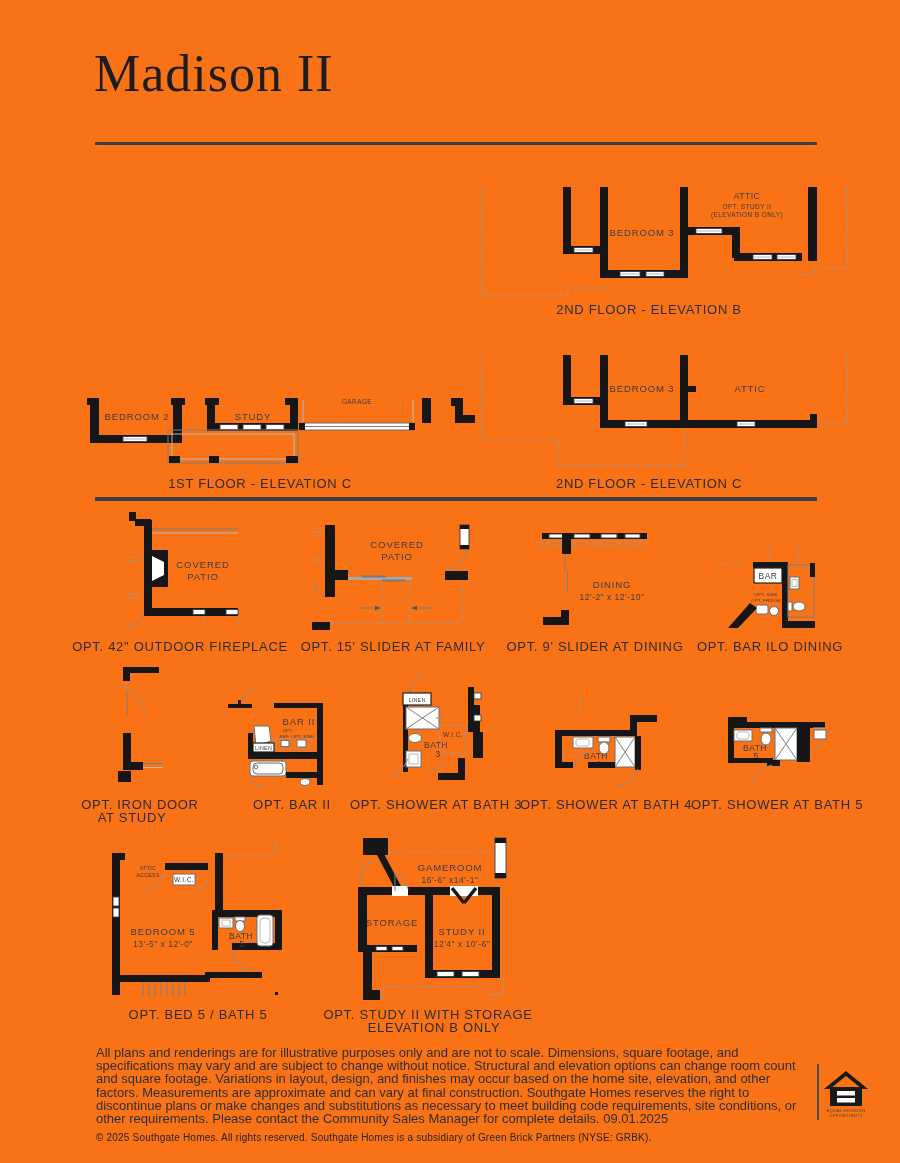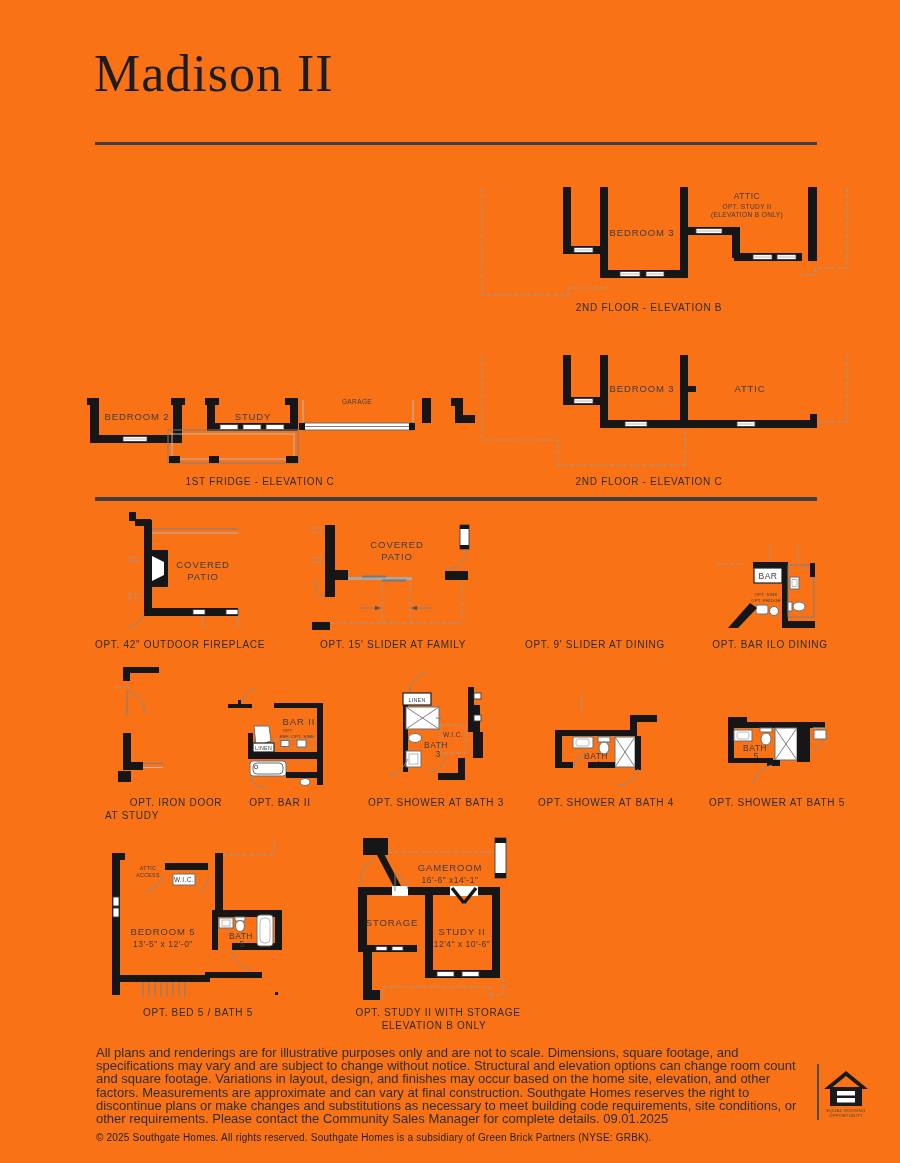--- a/index.html
+++ b/index.html
@@ -3,21 +3,21 @@
 <meta charset="utf-8">
 <style>
   html,body{margin:0;padding:0;background:#e8e8e8;}
   .page{position:relative;width:900px;height:1163px;background:#f97316;overflow:hidden;
         font-family:"Liberation Sans",sans-serif;}
   .title{position:absolute;left:94px;top:48px;font-family:"Liberation Serif",serif;
          font-size:52px;font-weight:400;color:#1d1d20;letter-spacing:1px;line-height:1;}
   .rule{position:absolute;left:95px;width:722px;height:3px;background:#3f3f42;}
   .plan{position:absolute;}
   .plan svg{display:block;overflow:visible;}
-  .cap{position:absolute;transform:translateX(-50%);font-size:10px;letter-spacing:0.7px;
+  .cap{position:absolute;transform:translateX(-50%);font-size:13px;letter-spacing:0.7px;
        color:#2c2c2e;white-space:nowrap;text-align:center;}
   .w{fill:#161616;}
   .gl{fill:none;stroke:#7e7e7e;stroke-width:1;}
   .gl2{fill:none;stroke:#b8b8b8;stroke-width:1;}
   .dsh{fill:none;stroke:#9a9a9a;stroke-width:1.1;stroke-dasharray:4 2.6;}
   .win{fill:#ffffff;stroke:#3c3c3c;stroke-width:0.9;}
   .fx{fill:#ffffff;stroke:#6e6e6e;stroke-width:1;}
   .arc{fill:none;stroke:#8a8a8a;stroke-width:1;}
   .box{fill:#ffffff;stroke:#222222;stroke-width:1.2;}
   text{font-family:"Liberation Sans",sans-serif;fill:#3b3b3d;text-anchor:middle;}
@@ -104,21 +104,21 @@
       <rect class="w" x="366" y="28" width="12" height="8"></rect>
       <rect class="w" x="370" y="34" width="8" height="19"></rect>
       <rect class="w" x="374" y="45" width="16" height="8"></rect>
       <rect class="gl" x="83" y="60" width="130" height="33"></rect>
       <rect class="gl2" x="87" y="64" width="122" height="25"></rect>
       <rect class="w" x="84" y="86" width="11" height="7"></rect>
       <rect class="w" x="124" y="86" width="10" height="7"></rect>
       <rect class="w" x="201" y="86" width="12" height="7"></rect>
     </svg>
   </div>
-  <div class="cap" style="left:260px;top:476px;">1ST FRIDGE - ELEVATION C</div>
+  <div class="cap" style="left:260px;top:476px;">1ST FLOOR - ELEVATION C</div>
 
   <div class="plan" style="left:470px;top:340px;">
     <svg width="430" height="135" viewBox="0 0 430 135">
       <polyline class="dsh" points="12,15 12,100 88,100 88,125 215,125 215,88"></polyline>
       <line class="dsh" x1="218" y1="81" x2="340" y2="81"></line>
       <polyline class="dsh" points="377,15 377,82 348,82"></polyline>
       <rect class="w" x="93" y="15" width="8" height="45"></rect>
       <rect class="w" x="93" y="57" width="37" height="8"></rect>
       <rect class="win" x="104" y="58.5" width="19" height="5"></rect>
         <line class="gl2" x1="104" y1="61" x2="123" y2="61"></line>
@@ -190,20 +190,38 @@
       <rect class="w" x="150" y="35" width="9" height="4"></rect>
       <path class="arc" d="M 135,60 Q 152,58 157,41"></path>
       <rect class="w" x="135" y="61" width="23" height="9"></rect>
       <line class="dsh" x1="152" y1="72" x2="152" y2="113"></line>
       <text class="rl" x="87" y="38">COVERED</text>
       <text class="rl" x="87" y="50">PATIO</text>
     </svg>
   </div>
   <div class="cap" style="left:393px;top:639px;">OPT. 15' SLIDER AT FAMILY</div>
 
+  <div class="plan" style="left:525px;top:520px;">
+    <svg width="180" height="120" viewBox="0 0 180 120">
+      <rect class="w" x="17" y="13" width="105" height="6"></rect>
+      <rect class="win" x="24" y="14" width="16" height="4"></rect>
+      <rect class="win" x="49" y="14" width="16" height="4"></rect>
+      <rect class="win" x="76" y="14" width="16" height="4"></rect>
+      <rect class="win" x="100" y="14" width="15" height="4"></rect>
+      <line class="dsh" x1="14" y1="22" x2="122" y2="22"></line>
+      <line class="dsh" x1="14" y1="26" x2="122" y2="26"></line>
+      <rect class="w" x="37" y="13" width="9" height="21"></rect>
+      <line class="gl" x1="40" y1="34" x2="40" y2="52"></line>
+      <line class="gl" x1="42.5" y1="50" x2="42.5" y2="72"></line>
+      <rect class="w" x="18" y="97" width="26" height="8"></rect>
+      <rect class="w" x="36" y="90" width="8" height="15"></rect>
+      <text class="rl" x="87" y="68">DINING</text>
+      <text class="rm" x="87" y="80">12'-2" x 12'-10"</text>
+    </svg>
+  </div>
   <div class="cap" style="left:595px;top:639px;">OPT. 9' SLIDER AT DINING</div>
 
   <div class="plan" style="left:710px;top:545px;">
     <svg width="150" height="115" viewBox="0 0 150 115">
       <line class="dsh" x1="60" y1="0" x2="60" y2="17"></line>
       <line class="dsh" x1="88" y1="0" x2="88" y2="17"></line>
       <line class="dsh" x1="7" y1="19" x2="32" y2="19"></line>
       <rect class="w" x="43" y="17" width="30" height="6"></rect>
       <rect class="box" x="44" y="23" width="28" height="15"></rect>
       <text class="rm" x="58" y="34">BAR</text>
@@ -232,21 +250,21 @@
       <line class="dsh" x1="32" y1="32" x2="43" y2="32"></line>
       <path class="arc" d="M 42,36 A 23,23 0 0 1 60,58"></path>
       <line class="gl" x1="42" y1="36" x2="42" y2="61"></line>
       <rect class="w" x="38" y="78" width="8" height="30"></rect>
       <rect class="w" x="38" y="107" width="20" height="8"></rect>
       <line class="gl" x1="58" y1="108.5" x2="78" y2="108.5"></line>
       <line class="gl2" x1="58" y1="112.5" x2="78" y2="112.5"></line>
       <rect class="w" x="33" y="116" width="13" height="11"></rect>
     </svg>
   </div>
-  <div class="cap" style="left:140px;top:797px;margin-left:36px;">OPT. IRON DOOR</div>
+  <div class="cap" style="left:140px;top:797px;">OPT. IRON DOOR</div>
   <div class="cap" style="left:132px;top:810px;">AT STUDY</div>
 
   <div class="plan" style="left:225px;top:675px;">
     <svg width="140" height="130" viewBox="0 0 140 130">
       <rect class="w" x="3" y="29" width="24" height="4"></rect>
       <rect class="w" x="13" y="25" width="3" height="8"></rect>
       <path class="arc" d="M 16,27 Q 21,16 30,13"></path>
       <rect class="w" x="49" y="28" width="49" height="5"></rect>
       <line class="dsh" x1="96" y1="33" x2="96" y2="100"></line>
       <text class="rl" x="74" y="50">BAR II</text>
@@ -262,21 +280,21 @@
       <rect class="w" x="23" y="77" width="70" height="7"></rect>
       <rect class="fx" x="25" y="86" width="36" height="15" rx="3"></rect>
       <rect class="fx" x="28" y="88" width="30" height="11" rx="4"></rect>
       <circle class="fx" cx="31" cy="92" r="1.8"></circle>
       <rect class="w" x="92" y="28" width="6" height="82"></rect>
       <rect class="w" x="61" y="97" width="31" height="6"></rect>
       <ellipse class="fx" cx="80" cy="107" rx="5" ry="3.5"></ellipse>
       <path class="arc" d="M 25,103 Q 30,112 40,113"></path>
     </svg>
   </div>
-  <div class="cap" style="left:280px;top:797px;">OPT. BAR II</div>
+  <div class="cap" style="left:292px;top:797px;">OPT. BAR II</div>
 
   <div class="plan" style="left:370px;top:665px;">
     <svg width="150" height="130" viewBox="0 0 150 130">
       <path class="arc" d="M 40,22 Q 45,10 56,8"></path>
       <line class="gl" x1="40" y1="22" x2="40" y2="28"></line>
       <rect class="box" x="33" y="28" width="28" height="12"></rect>
       <text class="rt" x="47" y="36.5">LINEN</text>
       <rect class="w" x="33" y="40" width="5" height="67"></rect>
       <rect class="fx" x="36" y="42" width="33" height="22"></rect>
       <line class="gl" x1="36" y1="42" x2="69" y2="64"></line>
@@ -428,21 +446,21 @@
       <rect class="win" x="122" y="136.5" width="17" height="5"></rect>
       <text class="rl" x="122" y="100">STUDY II</text>
       <text class="rm" x="122" y="112">12'4" x 10'-6"</text>
       <rect class="w" x="23" y="115" width="9" height="50"></rect>
       <rect class="w" x="23" y="155" width="17" height="10"></rect>
       <polyline class="dsh" points="43,165 43,152 150,152 150,165"></polyline>
       <line class="dsh" x1="150" y1="160" x2="163" y2="160"></line>
       <line class="dsh" x1="163" y1="143" x2="163" y2="160"></line>
     </svg>
   </div>
-  <div class="cap" style="left:438px;top:1007px;">OPT. STUDY II WITH STORAGE</div>
+  <div class="cap" style="left:428px;top:1007px;">OPT. STUDY II WITH STORAGE</div>
   <div class="cap" style="left:434px;top:1020px;">ELEVATION B ONLY</div>
 
   <div class="disclaimer">All plans and renderings are for illustrative purposes only and are not to scale. Dimensions, square footage, and specifications may vary and are subject to change without notice. Structural and elevation options can change room count and square footage. Variations in layout, design, and finishes may occur based on the home site, elevation, and other factors. Measurements are approximate and can vary at final construction. Southgate Homes reserves the right to discontinue plans or make changes and substitutions as necessary to meet building code requirements, site conditions, or other requirements. Please contact the Community Sales Manager for complete details. 09.01.2025</div>
   <div class="divider"></div>
   <div class="eho">
     <svg width="46" height="48" viewBox="0 0 46 48">
       <polygon fill="#1a1a1a" points="23,1 1,19 7,19 23,6 39,19 45,19"></polygon>
       <rect fill="#1a1a1a" x="7" y="17" width="32" height="19"></rect>
       <rect fill="#ffffff" x="14" y="21" width="18" height="4.5"></rect>
       <rect fill="#ffffff" x="14" y="28" width="18" height="4.5"></rect>

